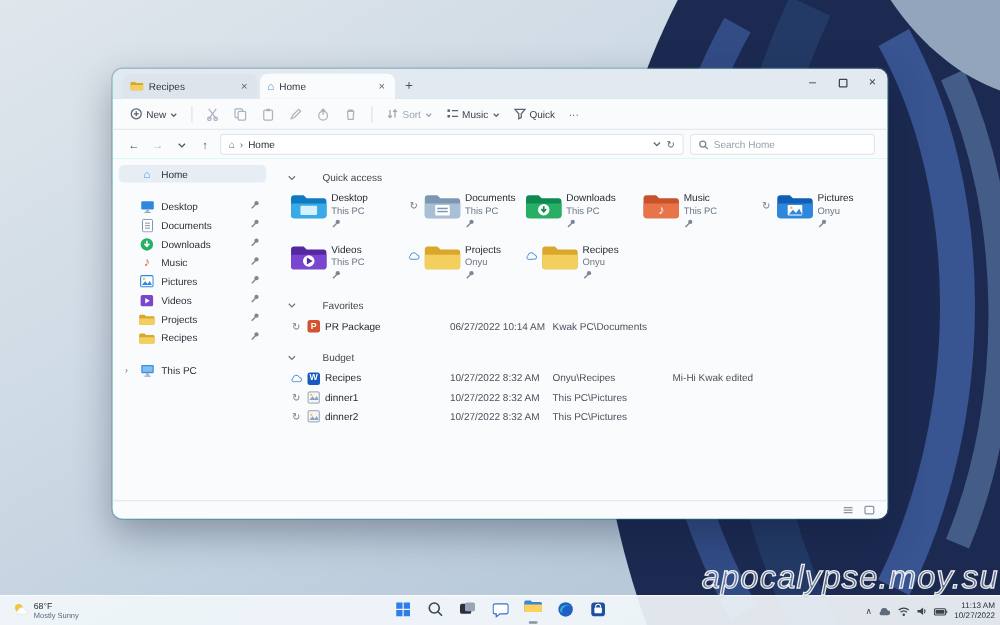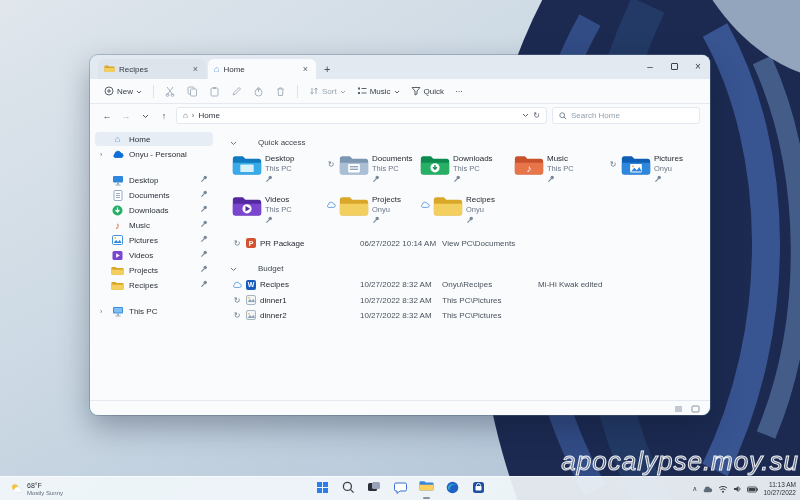--- a/index.html
+++ b/index.html
@@ -262,30 +262,20 @@
   <div class="body">
     <div class="sidebar" id="sidebar-host">
         <div class="sb-item selected">
     <span class="sb-chev"></span>
     <span class="sb-ico">
             <span style="color:#4a90d9;font-size:9px">⌂</span>
           </span>
     <span class="sb-label">Home</span>
     <span class="sb-pin"></span>
   </div>
-        <div class="sb-item">
-    <span class="sb-chev">›</span>
-    <span class="sb-ico">
-            <svg width="12" height="8" viewBox="0 0 12 8">
-              <path d="M3 7.5 h6 a2.1 2.1 0 000-4.2 3.2 3.2 0 00-6.2.9 A1.8 1.8 0 003 7.5 Z" fill="#0f6fd6" stroke="#0f6fd6" stroke-width=".9"></path>
-            </svg>
-          </span>
-    <span class="sb-label">Onyu - Personal</span>
-    <span class="sb-pin"></span>
-  </div>
         <div class="sb-gap"></div>
         <div class="sb-item">
     <span class="sb-chev"></span>
     <span class="sb-ico">
             <svg width="12" height="11" viewBox="0 0 12 11">
               <rect x="1" y="1" width="10" height="6.5" rx="1" fill="#2f86dd"></rect>
               <rect x="5" y="7.8" width="2" height="1.6" fill="#9aa7b5"></rect>
               <rect x="3.4" y="9.4" width="5.2" height="1" rx=".5" fill="#9aa7b5"></rect>
             </svg>
           </span>
@@ -554,31 +544,37 @@
       <div class="tile-name">Recipes</div>
       <div class="tile-loc">Onyu</div>
       <div class="tile-pin"><svg width="8" height="8" viewBox="0 0 8 8">
                   <circle cx="5.2" cy="2.5" r="1.7" fill="#7a8796"></circle>
                   <path d="M4.4 3.6 L1.4 6.6" stroke="#7a8796" stroke-width="1.1"></path>
                 </svg></div>
     </span>
   </div>
         </div>
 
+      <div class="sec-header">
+        <span class="sec-chev"><svg width="7" height="5" viewBox="0 0 7 5">
+              <path d="M1 1 l2.5 2.5 L6 1" stroke="#6b7580" fill="none"></path>
+            </svg></span>
+        <span>Favorites</span>
+      </div>
       <div class="rows" id="favorites-host">
           <div class="frow">
     <span class="cell-name">
       <span class="status-ico">
                 <span style="color:#6d7a88;font-size:8px">↻</span>
               </span>
       <span class="row-ficon"><span class="ficon" style="background:#d35230">P</span></span>
       <span class="row-name">PR Package</span>
     </span>
     <span class="cell dim">06/27/2022 10:14 AM</span>
-    <span class="cell dim">View PC\Documents</span>
+    <span class="cell dim">Kwak PC\Documents</span>
     <span class="cell dim"></span>
   </div>
         </div>
 
       <div class="sec-header">
         <span class="sec-chev"><svg width="7" height="5" viewBox="0 0 7 5">
               <path d="M1 1 l2.5 2.5 L6 1" stroke="#6b7580" fill="none"></path>
             </svg></span>
         <span>Budget</span>
       </div>

